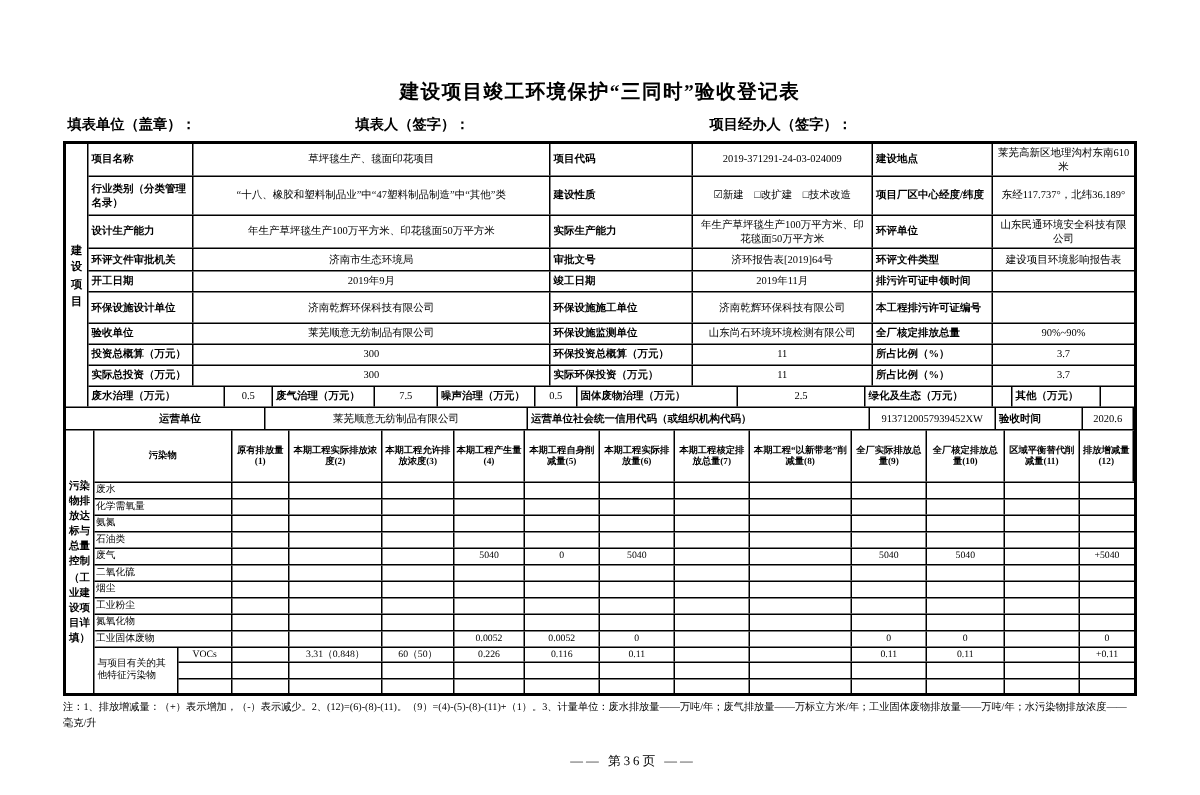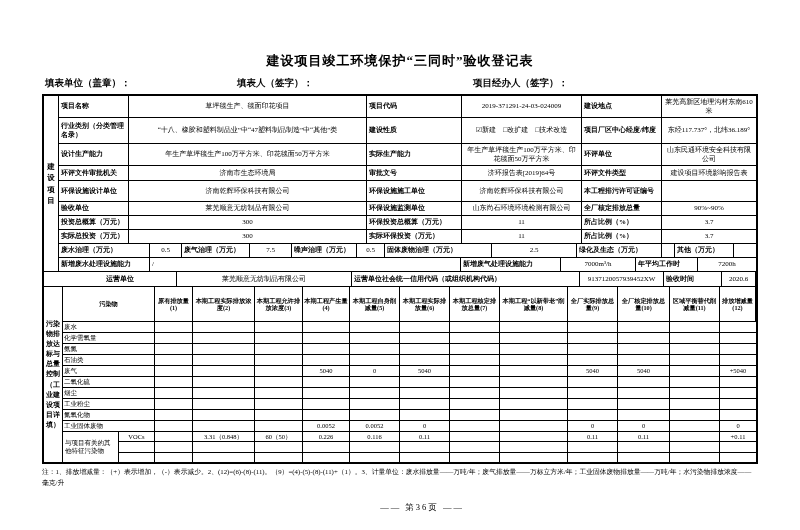--- a/index.html
+++ b/index.html
@@ -85,20 +85,28 @@
               <div class="cell vf">山东民通环境安全科技有限公司</div>
             </div>
           <div class="r h14">
               <div class="cell lab la">环评文件审批机关</div>
               <div class="cell va">济南市生态环境局</div>
               <div class="cell lab lb">审批文号</div>
               <div class="cell vb">济环报告表[2019]64号</div>
               <div class="cell lab lc">环评文件类型</div>
               <div class="cell vf">建设项目环境影响报告表</div>
             </div>
+          <div class="r h13">
+              <div class="cell lab la">开工日期</div>
+              <div class="cell va">2019年9月</div>
+              <div class="cell lab lb">竣工日期</div>
+              <div class="cell vb">2019年11月</div>
+              <div class="cell lab lc">排污许可证申领时间</div>
+              <div class="cell vf"></div>
+            </div>
           <div class="r h20">
               <div class="cell lab la">环保设施设计单位</div>
               <div class="cell va">济南乾辉环保科技有限公司</div>
               <div class="cell lab lb">环保设施施工单位</div>
               <div class="cell vb">济南乾辉环保科技有限公司</div>
               <div class="cell lab lc">本工程排污许可证编号</div>
               <div class="cell vf"></div>
             </div>
           <div class="r h13">
               <div class="cell lab la">验收单位</div>
@@ -130,28 +138,20 @@
               <div class="cell lab w68">废气治理（万元）</div>
               <div class="cell w42">7.5</div>
               <div class="cell lab w65">噪声治理（万元）</div>
               <div class="cell w28">0.5</div>
               <div class="cell lab w107">固体废物治理（万元）</div>
               <div class="cell w85">2.5</div>
               <div class="cell lab w85">绿化及生态（万元）</div>
               <div class="cell w13x"></div>
               <div class="cell lab w59">其他（万元）</div>
               <div class="cell vf"></div>
-            </div>
-          <div class="r h13">
-              <div class="cell lab w91">新增废水处理设施能力</div>
-              <div class="cell vf" style="justify-content:flex-start;">/</div>
-              <div class="cell lab w100">新增废气处理设施能力</div>
-              <div class="cell w75">7000m³/h</div>
-              <div class="cell lab w62">年平均工作时</div>
-              <div class="cell w58">7200h</div>
             </div>
         </div>
       </div>
 
       <div class="oprow">
           <div class="cell lab w113" style="justify-content:center;text-align:center;">运营单位</div>
           <div class="cell w175">莱芜顺意无纺制品有限公司</div>
           <div class="cell lab w228">运营单位社会统一信用代码（或组织机构代码）</div>
           <div class="cell w84">9137120057939452XW</div>
           <div class="cell lab w58">验收时间</div>

